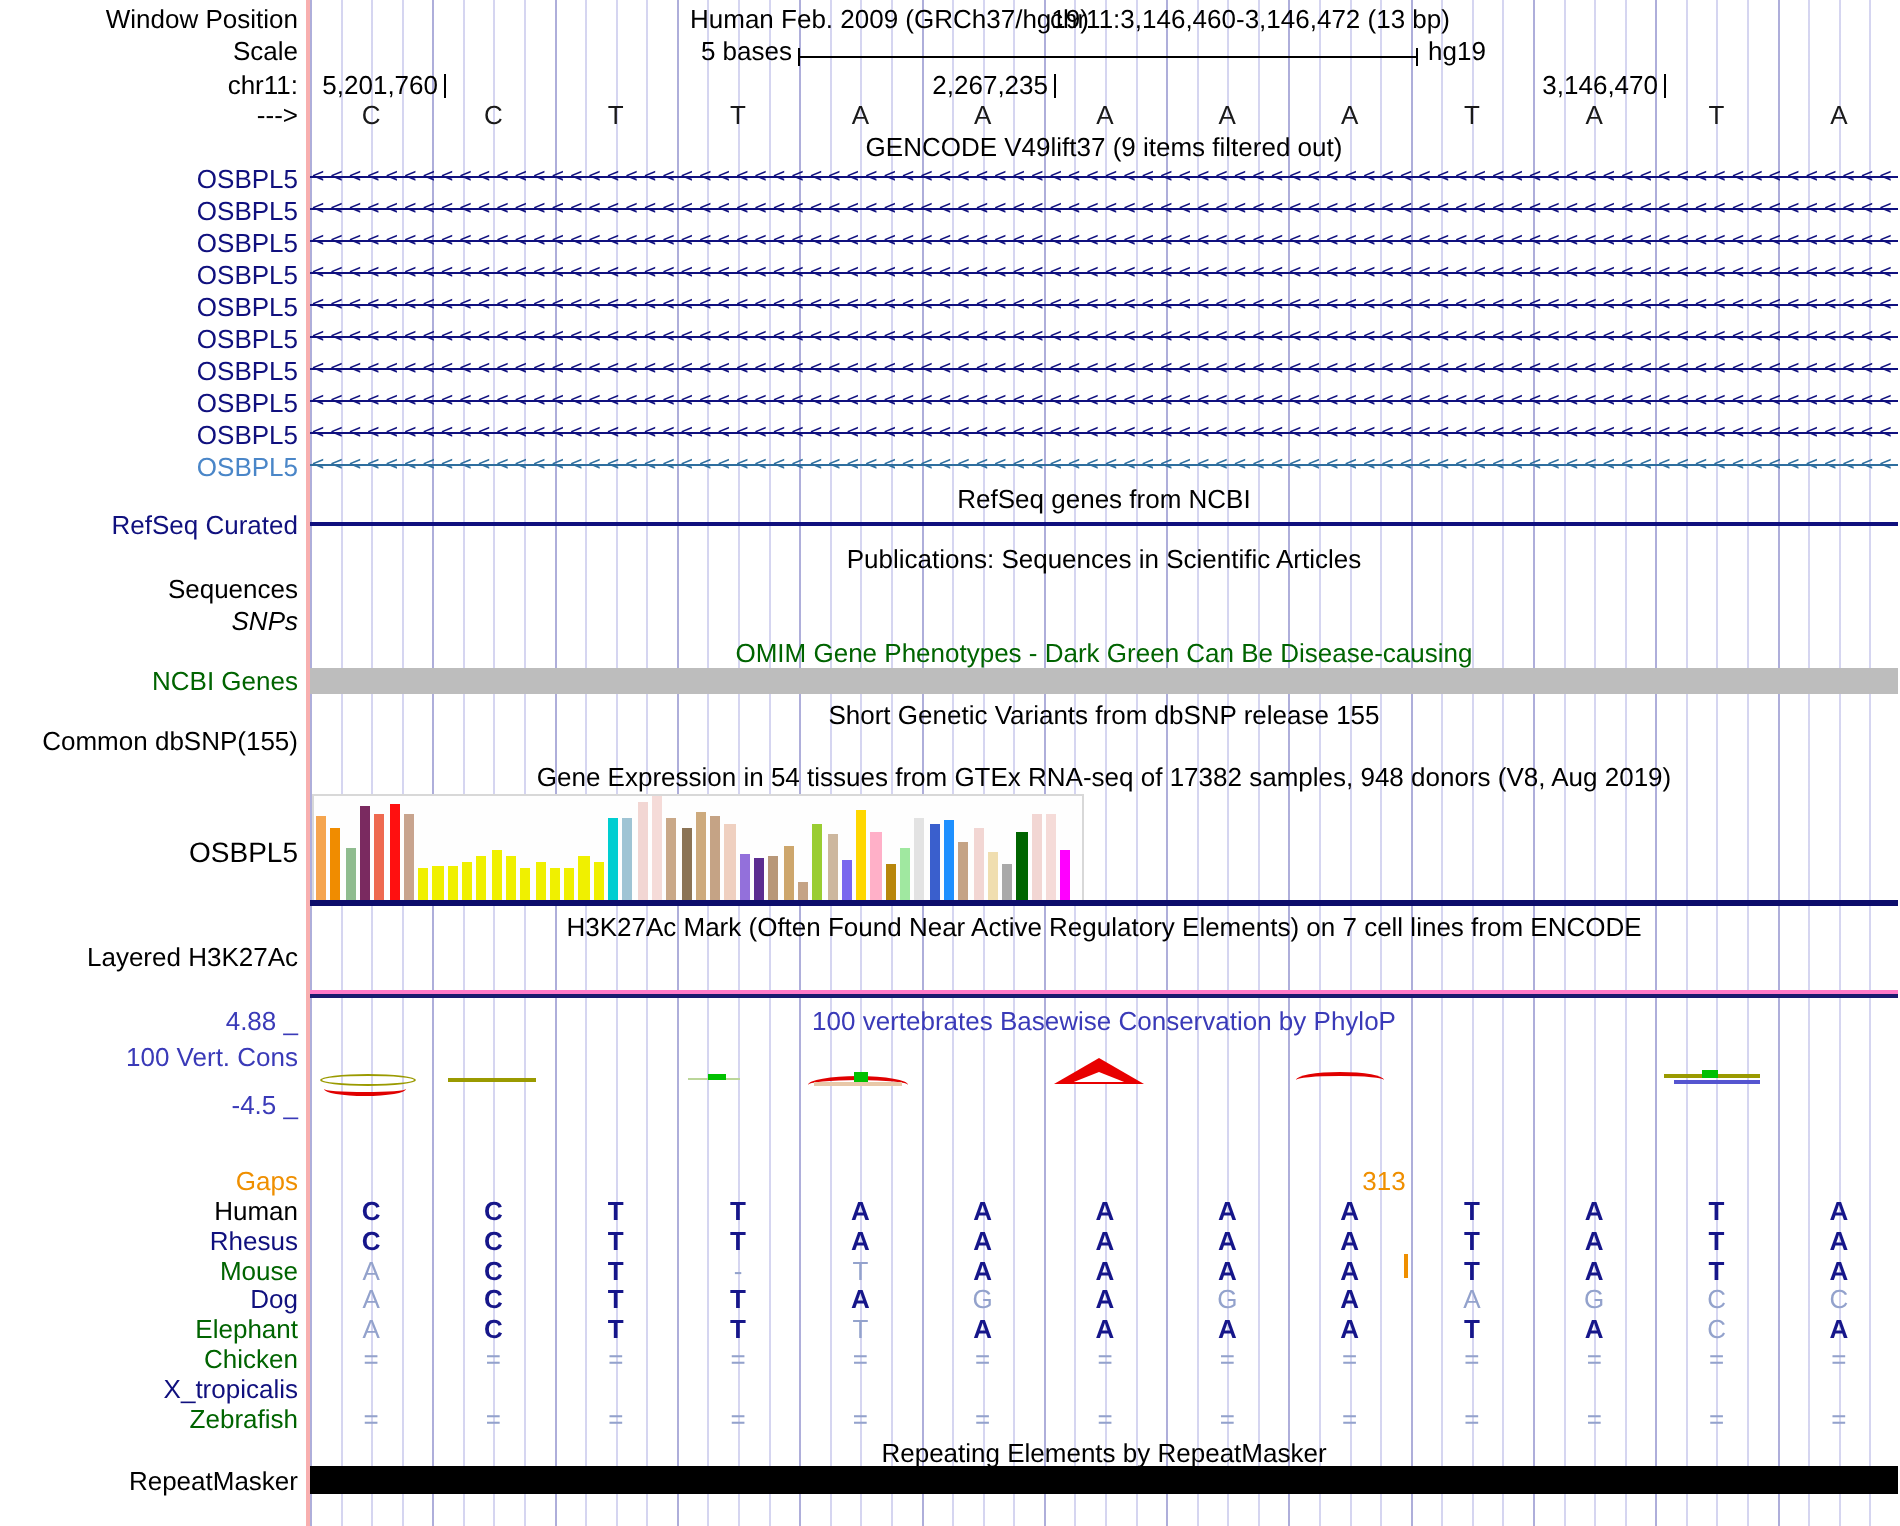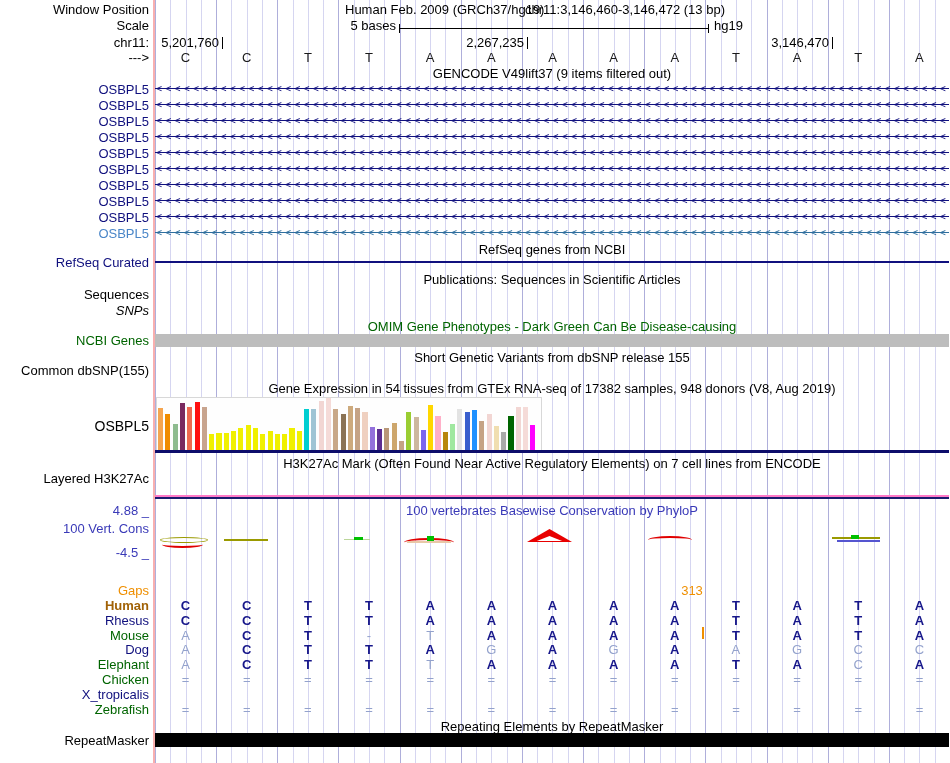--- a/index.html
+++ b/index.html
@@ -230,21 +230,21 @@
     <div style="position: absolute; left: 648px; top: 533px; width: 44px; height: 14px; z-index: 3;">
       <div style="position: absolute; left: 0px; top: 3px; width: 100%; height: 6px; border-top: 2px solid rgb(224, 0, 0); border-radius: 50%;"></div>
     </div>
     <div style="position: absolute; left: 832px; top: 533px; width: 48px; height: 14px; z-index: 3;">
       <div style="position: absolute; left: 0px; top: 4px; width: 100%; height: 2px; background: rgb(154, 154, 0);"></div>
       <div style="position: absolute; left: 40%; top: 2px; width: 8px; height: 4px; background: rgb(0, 192, 0);"></div>
       <div style="position: absolute; left: 10%; top: 7px; width: 90%; height: 2px; background: rgb(85, 85, 208);"></div>
     </div>
     <div style="position: absolute; left: 692px; top: 583px; transform: translateX(-50%); color: rgb(239, 143, 0); z-index: 2;">313</div>
     <div style="position: absolute; left: 702px; top: 627px; width: 2px; height: 12px; background: rgb(239, 143, 0); z-index: 3;"></div>
-    <div style="position: absolute; right: 801px; top: 598px; text-align: center; color: #a16207; z-index: 2; font-weight: bold;">Human</div>
+    <div style="position: absolute; right: 801px; top: 598px; text-align: center; color: #000000; z-index: 2;">Human</div>
     <div class="basecell" style="left: 185.577px; top: 598px; color: rgb(22, 22, 138);">C</div>
     <div class="basecell" style="left: 246.731px; top: 598px; color: rgb(22, 22, 138);">C</div>
     <div class="basecell" style="left: 307.885px; top: 598px; color: rgb(22, 22, 138);">T</div>
     <div class="basecell" style="left: 369.039px; top: 598px; color: rgb(22, 22, 138);">T</div>
     <div class="basecell" style="left: 430.193px; top: 598px; color: rgb(22, 22, 138);">A</div>
     <div class="basecell" style="left: 491.347px; top: 598px; color: rgb(22, 22, 138);">A</div>
     <div class="basecell" style="left: 552.501px; top: 598px; color: rgb(22, 22, 138);">A</div>
     <div class="basecell" style="left: 613.655px; top: 598px; color: rgb(22, 22, 138);">A</div>
     <div class="basecell" style="left: 674.809px; top: 598px; color: rgb(22, 22, 138);">A</div>
     <div class="basecell" style="left: 735.963px; top: 598px; color: rgb(22, 22, 138);">T</div>

